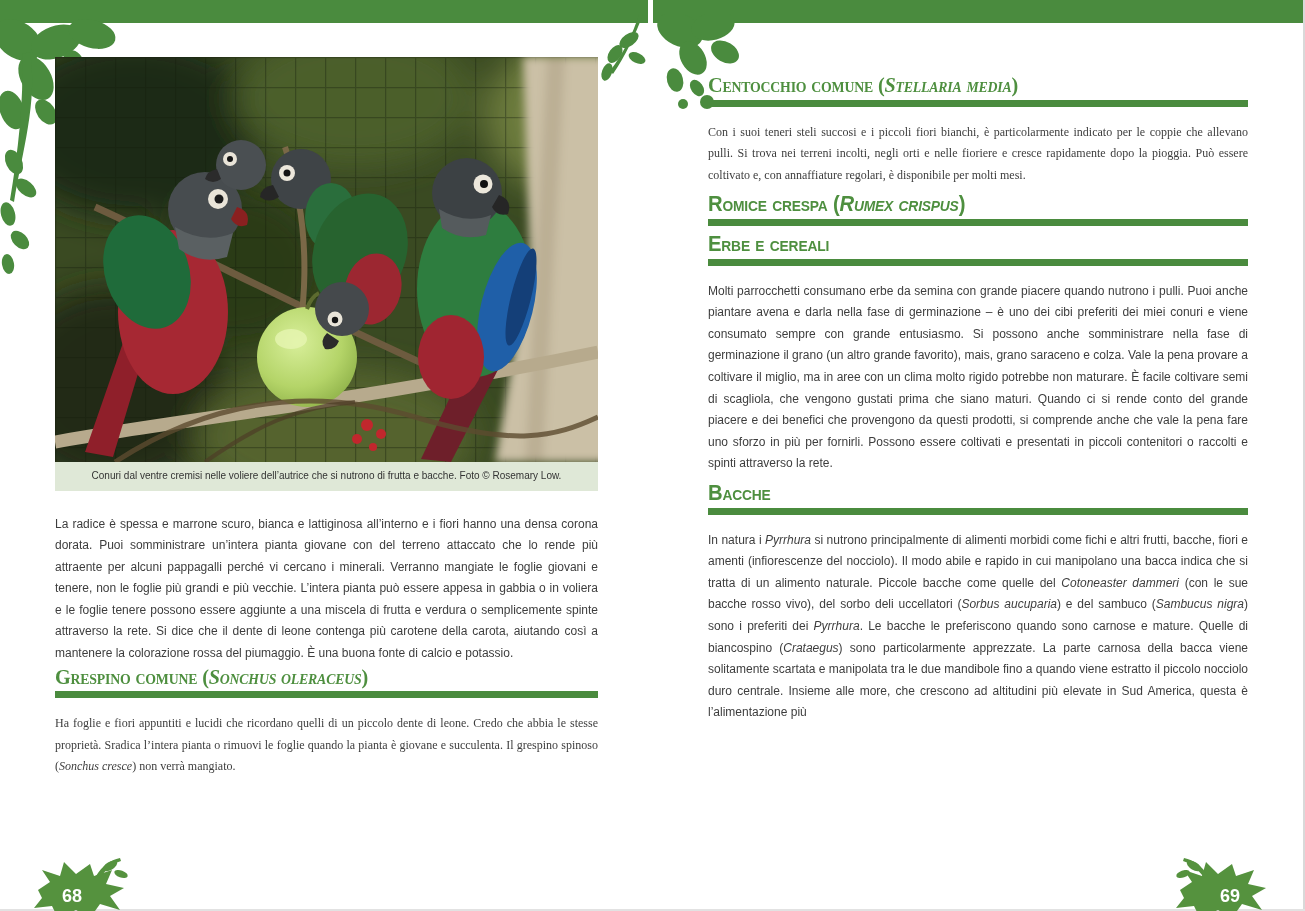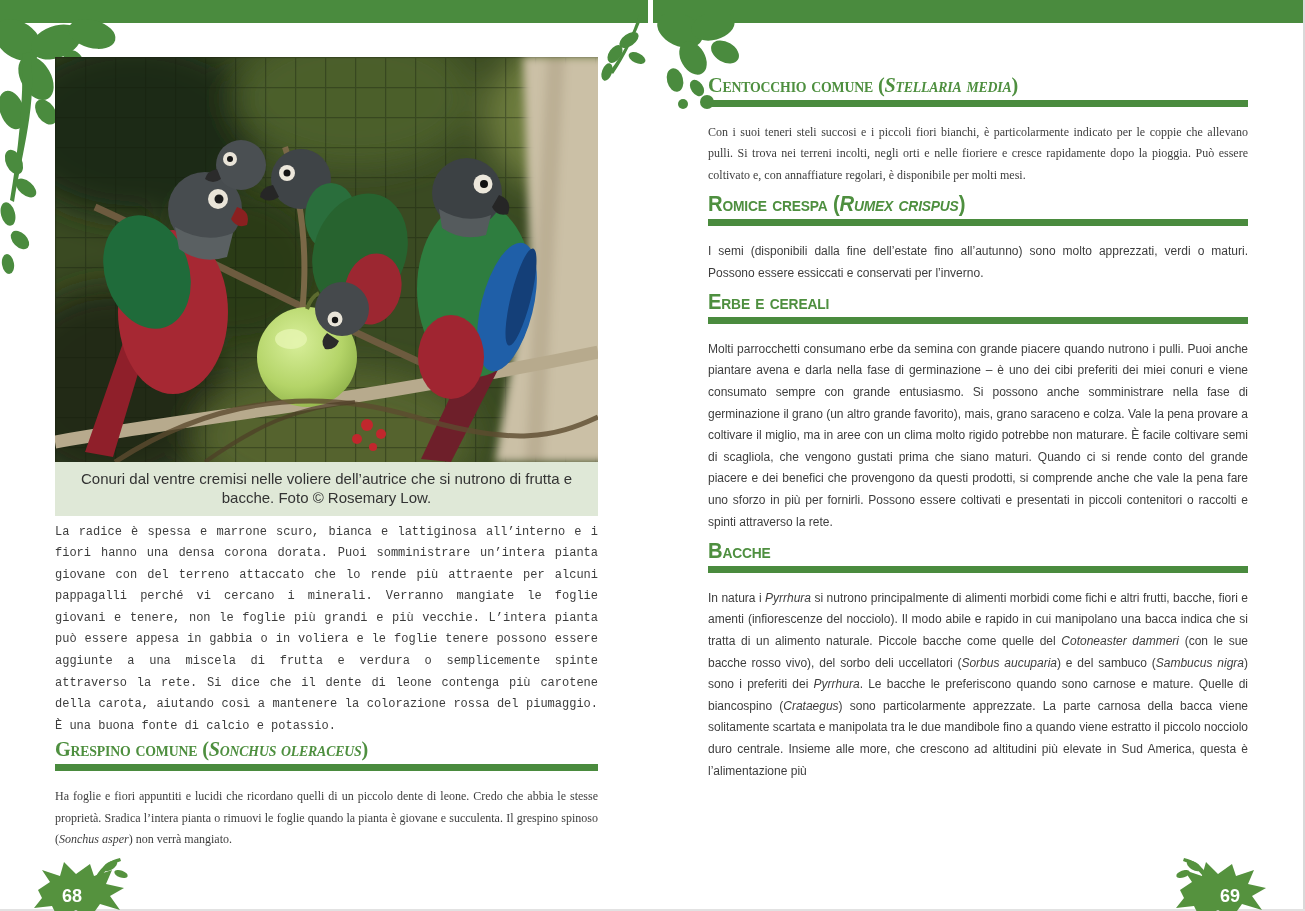--- a/index.html
+++ b/index.html
@@ -14,28 +14,28 @@
   .edge-right{position:absolute;top:0;right:0;width:2px;height:911px;background:#d9d9d9;}
   .edge-bottom{position:absolute;left:0;bottom:0;width:1305px;height:2px;background:#e2e2e2;}
   .leaf-svg{position:absolute;pointer-events:none;}
 
   
   .page-left{position:absolute;left:55px;top:57px;width:543px;}
   .page-right{position:absolute;left:708px;top:73px;width:540px;}
 
   .photo-frame{width:543px;height:405px;display:block;}
   .caption{
-    background:#dfe8d7;color:#333333;font-size:15px;line-height:1.25;
+    background:#dfe8d7;color:#333333;font-size:10px;line-height:1.25;
     text-align:center;padding:8px 6px;
   }
 
   .body-text{
     font-size:12px;line-height:21.6px;color:#3d3d3d;text-align:justify;margin:0;
   }
-  .lead-paragraph{margin-top:6px;font-family:Liberation Mono, monospace;}
+  .lead-paragraph{margin-top:23px;}
 
   .section{margin-top:6px;}
   .section:first-child{margin-top:0;font-family:Liberation Serif, serif;}
   .section-heading{
     margin:0;color:#4e8f3f;font-weight:bold;font-size:22px;line-height:1.12;
     font-variant:small-caps;letter-spacing:-0.2px;
     transform:scaleX(0.92);transform-origin:0 50%;
     white-space:nowrap;
   }
   .heading-bar{height:7px;background:#4a8b3e;margin-top:2px;}
@@ -194,36 +194,35 @@
   </svg>
 
   <div class="caption">Conuri dal ventre cremisi nelle voliere dell’autrice che si nutrono di frutta e bacche. Foto © Rosemary Low.</div>
 
   <p class="body-text lead-paragraph">La radice è spessa e marrone scuro, bianca e lattiginosa all’interno e i fiori hanno una densa corona dorata. Puoi somministrare un’intera pianta giovane con del terreno attaccato che lo rende più attraente per alcuni pappagalli perché vi cercano i minerali. Verranno mangiate le foglie giovani e tenere, non le foglie più grandi e più vecchie. L’intera pianta può essere appesa in gabbia o in voliera e le foglie tenere possono essere aggiunte a una miscela di frutta e verdura o semplicemente spinte attraverso la rete. Si dice che il dente di leone contenga più carotene della carota, aiutando così a mantenere la colorazione rossa del piumaggio. È una buona fonte di calcio e potassio.</p>
 
   <div>
       <div class="section">
         <h2 class="section-heading"><span>Grespino comune (</span><em>Sonchus oleraceus</em><span>)</span></h2>
         <div class="heading-bar"></div>
-        <p class="body-text section-body"><span>Ha foglie e fiori appuntiti e lucidi che ricordano quelli di un piccolo dente di leone. Credo che abbia le stesse proprietà. Sradica l’intera pianta o rimuovi le foglie quando la pianta è giovane e succulenta. Il grespino spinoso (</span><em>Sonchus asper</em><span>) non verrà mangiato.</span></p>
+        <p class="body-text section-body"><span>Ha foglie e fiori appuntiti e lucidi che ricordano quelli di un piccolo dente di leone. Credo che abbia le stesse proprietà. Sradica l’intera pianta o rimuovi le foglie quando la pianta è giovane e succulenta. Il grespino spinoso (</span><em>Sonchus cresce</em><span>) non verrà mangiato.</span></p>
       </div>
     </div>
 </div>
 
 <div class="page-right">
   <div>
       <div class="section">
         <h2 class="section-heading"><span>Centocchio comune (</span><em>Stellaria media</em><span>)</span></h2>
         <div class="heading-bar"></div>
         <p class="body-text section-body"><span>Con i suoi teneri steli succosi e i piccoli fiori bianchi, è particolarmente indicato per le coppie che allevano pulli. Si trova nei terreni incolti, negli orti e nelle fioriere e cresce rapidamente dopo la pioggia. Può essere coltivato e, con annaffiature regolari, è disponibile per molti mesi.</span></p>
       </div>
       <div class="section">
         <h2 class="section-heading"><span>Romice crespa (</span><em>Rumex crispus</em><span>)</span></h2>
         <div class="heading-bar"></div>
-        <p class="body-text section-body"><span>I semi (disponibili dalla fine dell’estate fino all’autunno) sono molto apprezzati, verdi o maturi. Possono essere essiccati e conservati per l’inverno.</span></p>
       </div>
       <div class="section">
         <h2 class="section-heading"><span>Erbe e cereali</span></h2>
         <div class="heading-bar"></div>
         <p class="body-text section-body"><span>Molti parrocchetti consumano erbe da semina con grande piacere quando nutrono i pulli. Puoi anche piantare avena e darla nella fase di germinazione – è uno dei cibi preferiti dei miei conuri e viene consumato sempre con grande entusiasmo. Si possono anche somministrare nella fase di germinazione il grano (un altro grande favorito), mais, grano saraceno e colza. Vale la pena provare a coltivare il miglio, ma in aree con un clima molto rigido potrebbe non maturare. È facile coltivare semi di scagliola, che vengono gustati prima che siano maturi. Quando ci si rende conto del grande piacere e dei benefici che provengono da questi prodotti, si comprende anche che vale la pena fare uno sforzo in più per fornirli. Possono essere coltivati e presentati in piccoli contenitori o raccolti e spinti attraverso la rete.</span></p>
       </div>
       <div class="section">
         <h2 class="section-heading"><span>Bacche</span></h2>
         <div class="heading-bar"></div>
         <p class="body-text section-body"><span>In natura i </span><em>Pyrrhura</em><span> si nutrono principalmente di alimenti morbidi come fichi e altri frutti, bacche, fiori e amenti (infiorescenze del nocciolo). Il modo abile e rapido in cui manipolano una bacca indica che si tratta di un alimento naturale. Piccole bacche come quelle del </span><em>Cotoneaster dammeri</em><span> (con le sue bacche rosso vivo), del sorbo deli uccellatori (</span><em>Sorbus aucuparia</em><span>) e del sambuco (</span><em>Sambucus nigra</em><span>) sono i preferiti dei </span><em>Pyrrhura</em><span>. Le bacche le preferiscono quando sono carnose e mature. Quelle di biancospino (</span><em>Crataegus</em><span>) sono particolarmente apprezzate. La parte carnosa della bacca viene solitamente scartata e manipolata tra le due mandibole fino a quando viene estratto il piccolo nocciolo duro centrale. Insieme alle more, che crescono ad altitudini più elevate in Sud America, questa è l’alimentazione più</span></p>

